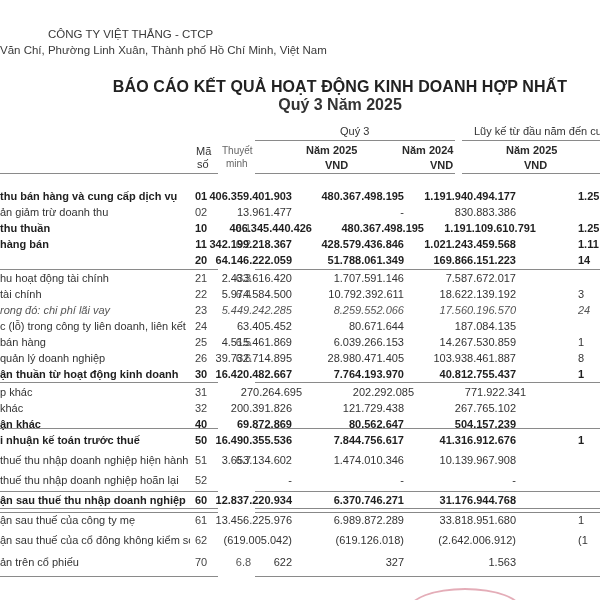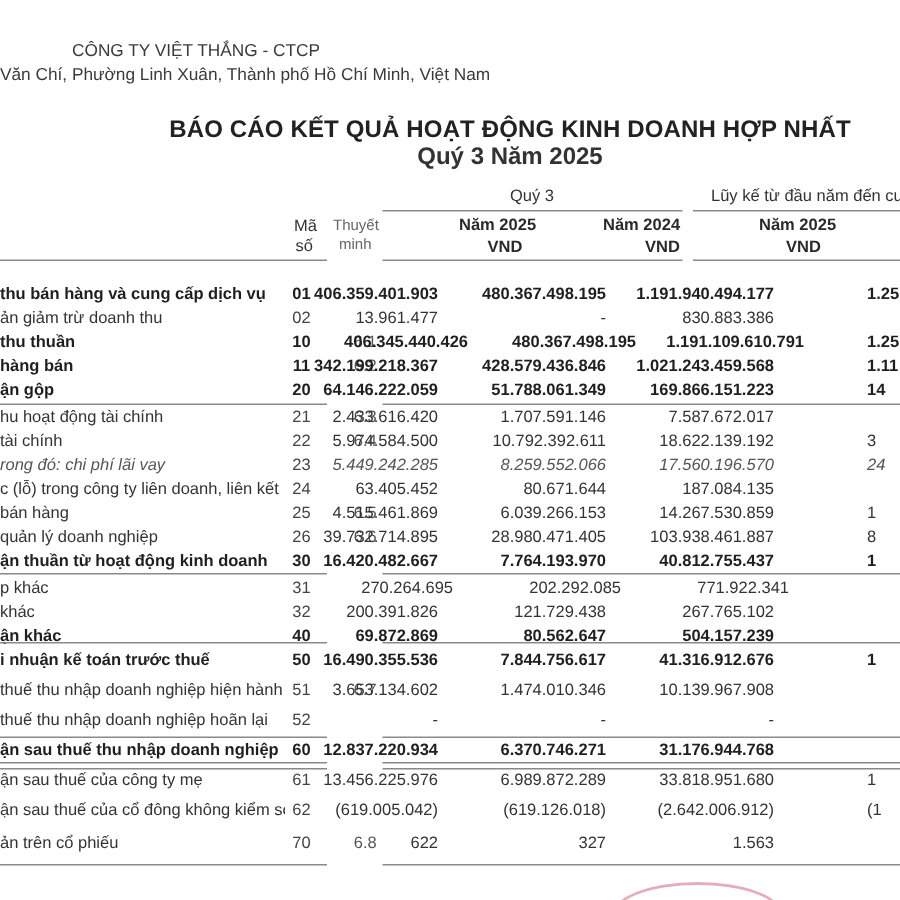--- a/index.html
+++ b/index.html
@@ -93,21 +93,20 @@
     <div class="row bold" style="top: 238px;">
       <span class="lbl">hàng bán</span>
       <span class="code">11</span>
       <span class="note">6.2</span>
       <span class="v1">342.199.218.367</span>
       <span class="v2">428.579.436.846</span>
       <span class="v3">1.021.243.459.568</span>
       <span class="v4">1.11</span>
     </div>
     <div class="row bold" style="top: 254px;">
-      <span class="lbl">ận gộp</span>
       <span class="code">20</span>
       <span class="note"></span>
       <span class="v1">64.146.222.059</span>
       <span class="v2">51.788.061.349</span>
       <span class="v3">169.866.151.223</span>
       <span class="v4">14</span>
     </div>
     <div class="row" style="top: 272px;">
       <span class="lbl">hu hoạt động tài chính</span>
       <span class="code">21</span>

